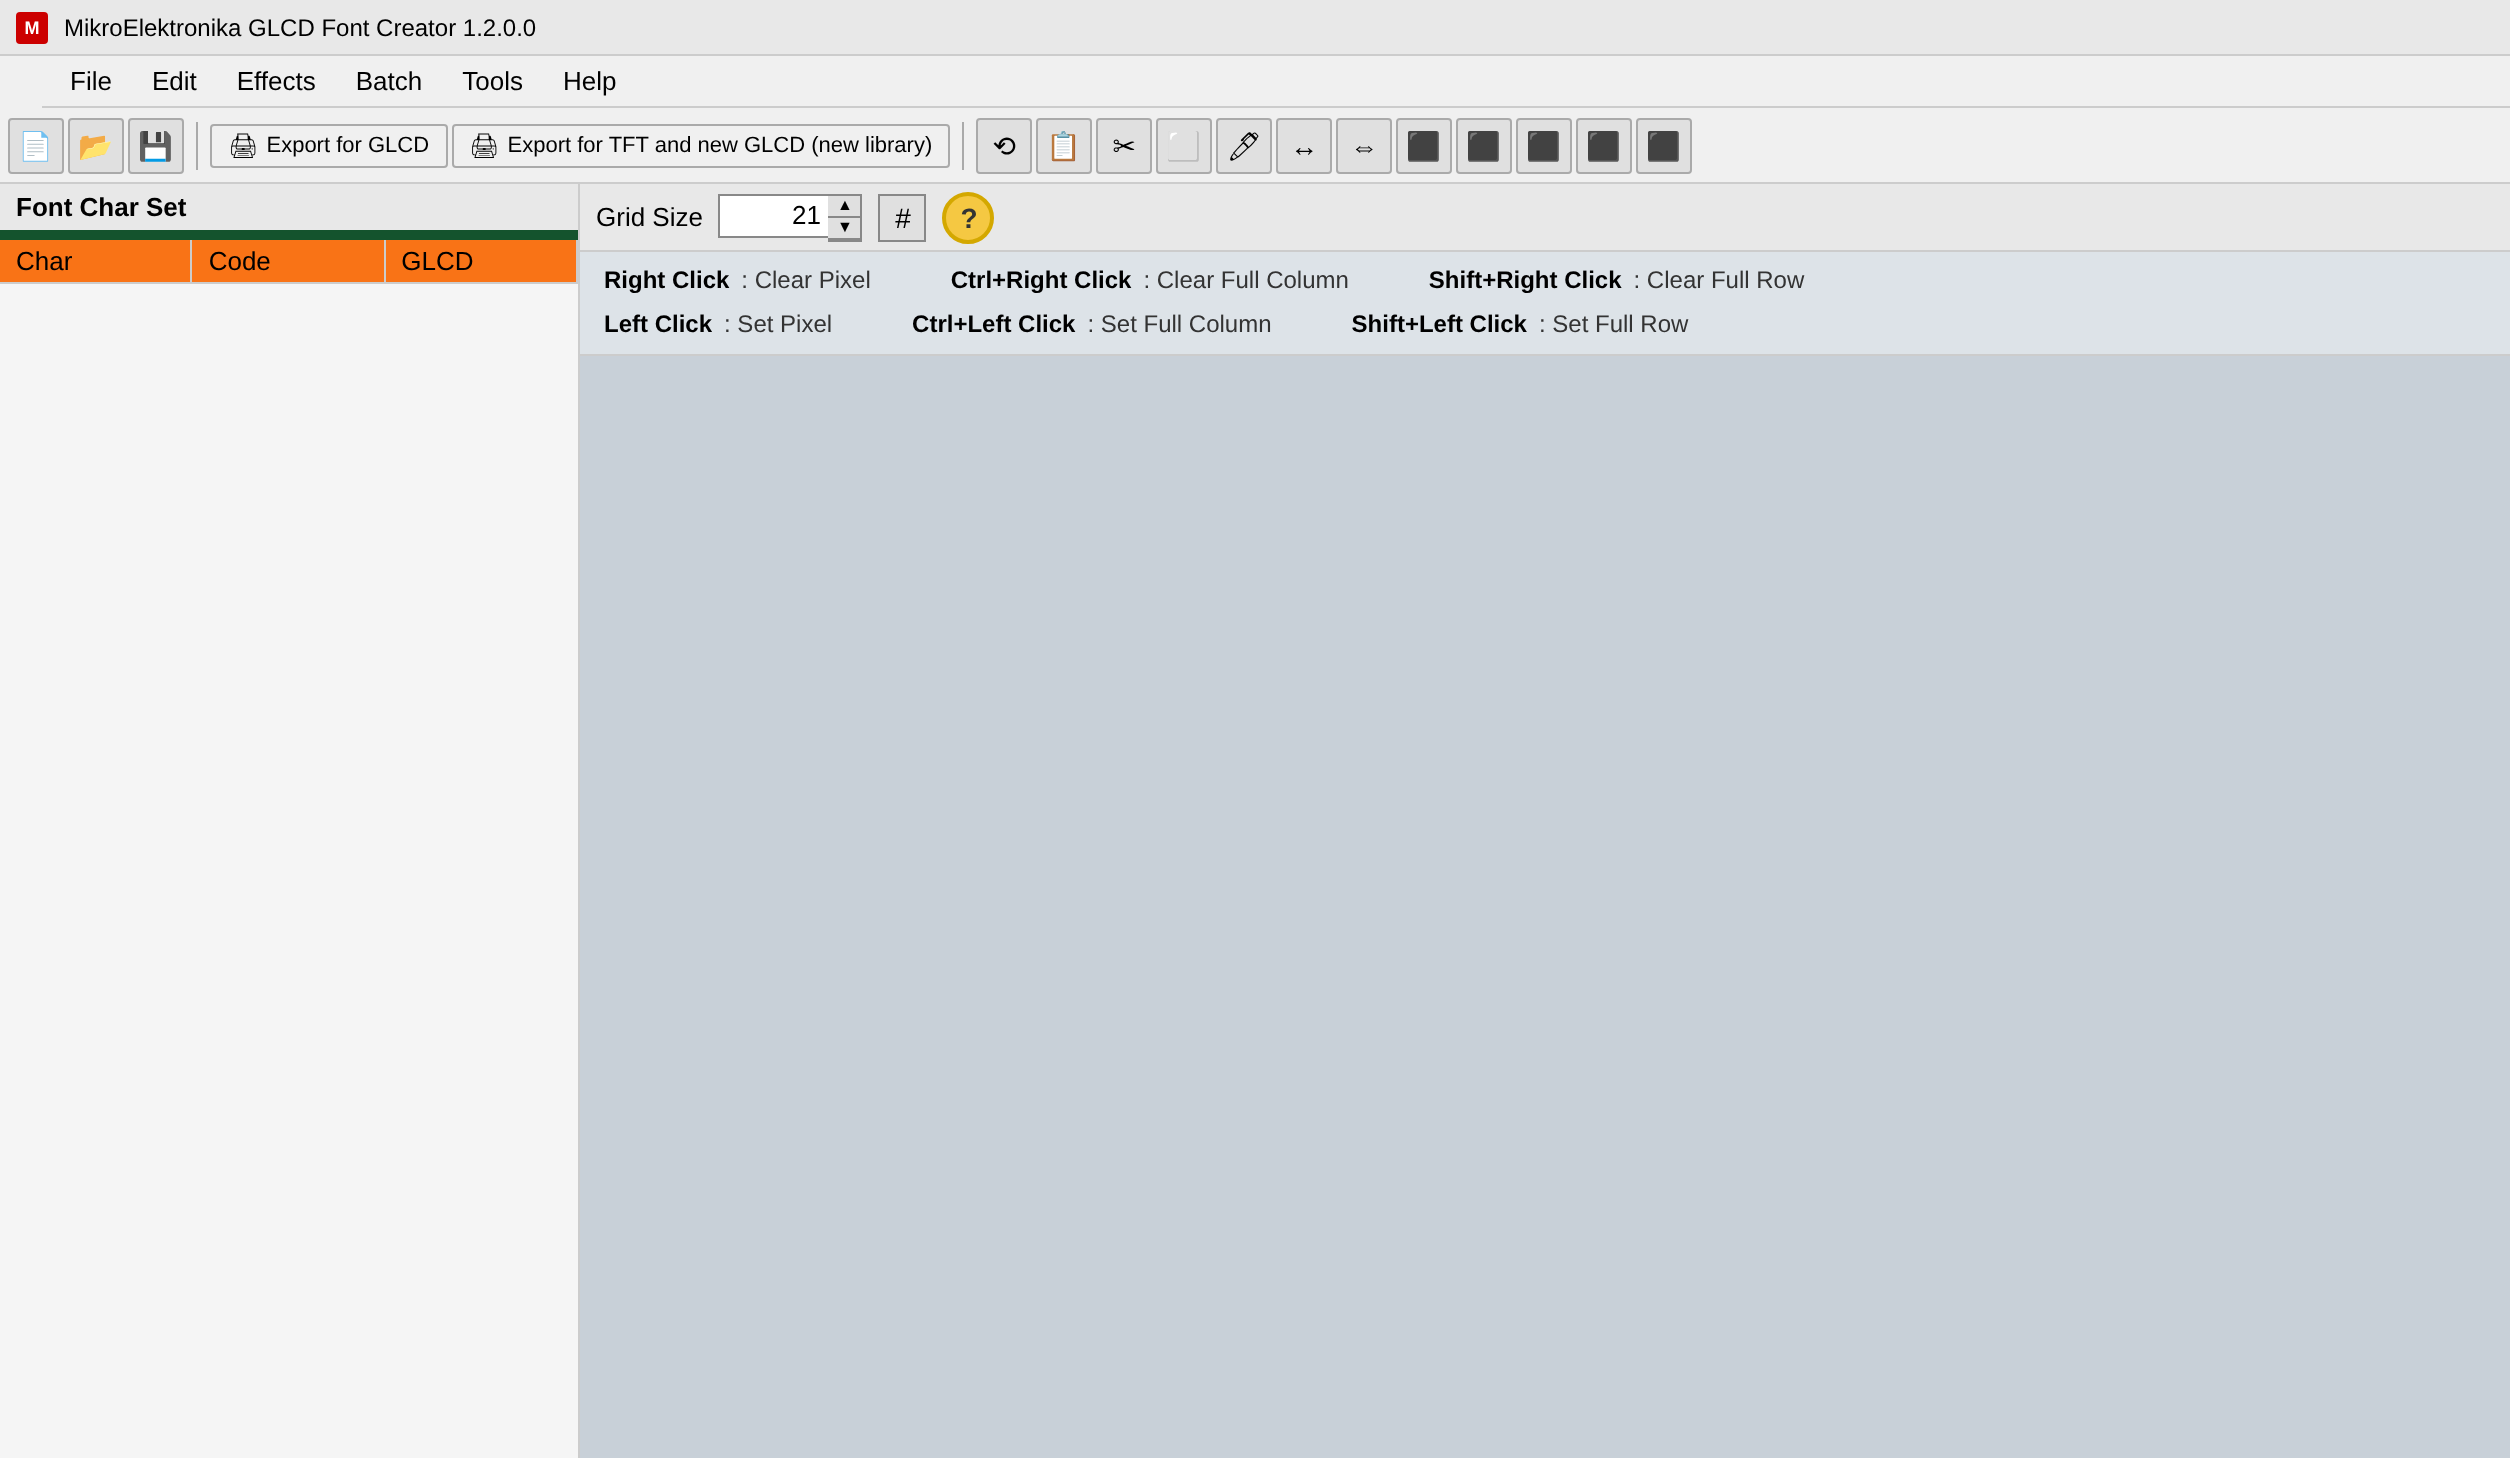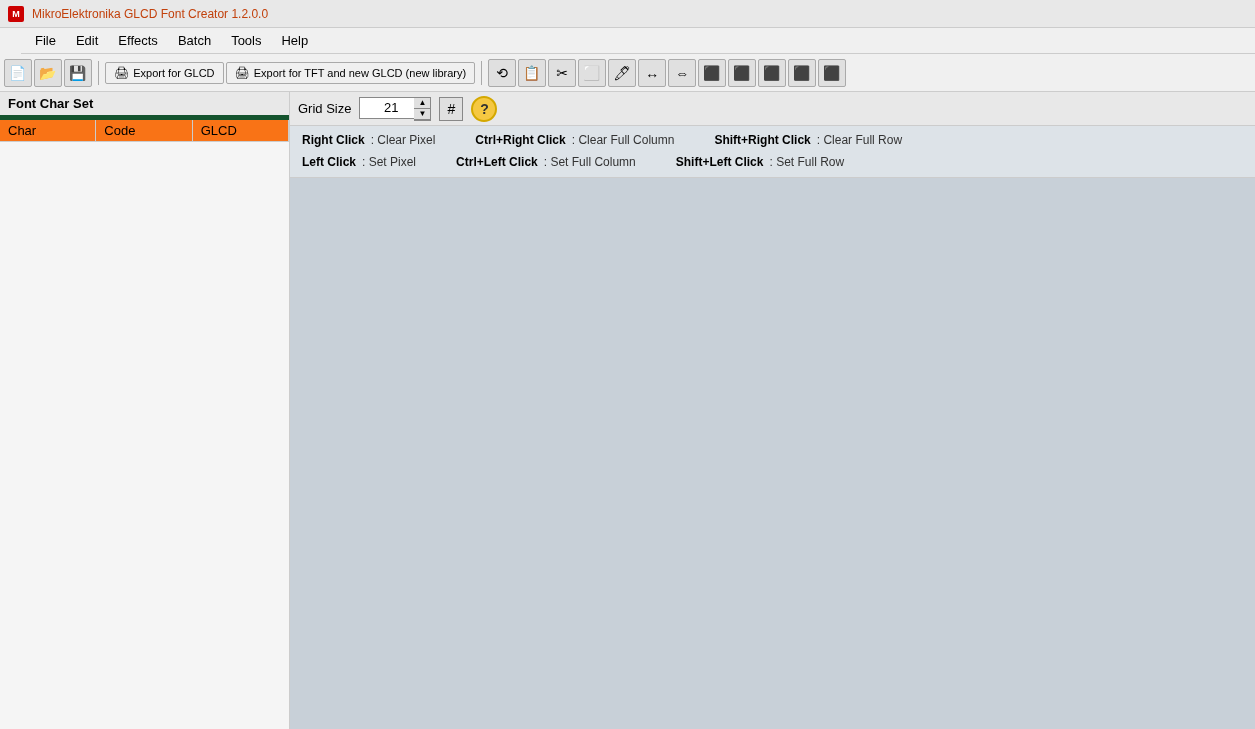--- a/index.html
+++ b/index.html
@@ -9,21 +9,21 @@
     #title-bar {
       background: #e8e8e8;
       border-bottom: 1px solid #ccc;
       padding: 4px 8px;
       display: flex;
       align-items: center;
       gap: 8px;
       height: 28px;
     }
     #title-bar .title-icon { width: 16px; height: 16px; background: #cc0000; border-radius: 2px; display: flex; align-items: center; justify-content: center; color: white; font-size: 9px; font-weight: bold; }
-    #title-bar .title-text { font-size: 12px; color: #c2410c; }
+    #title-bar .title-text { font-size: 12px; color: #000000; }
 
     
     #menu-bar {
       background: #f0f0f0;
       border-bottom: 1px solid #ccc;
       display: flex;
       align-items: center;
       height: 26px;
       padding: 0 4px;
       margin-left: 21px;
@@ -178,21 +178,21 @@
     .spin-wrapper {
       display: flex;
       align-items: stretch;
     }
     .spin-wrapper input {
       width: 55px;
       height: 22px;
       border: 1px solid #888;
       border-right: none;
       text-align: right;
-      padding-right: 16px;
+      padding-right: 4px;
       font-size: 13px;
       background: white;
     }
     .spin-btns {
       display: flex;
       flex-direction: column;
       border: 1px solid #888;
       border-left: none;
     }
     .spin-up, .spin-down {

